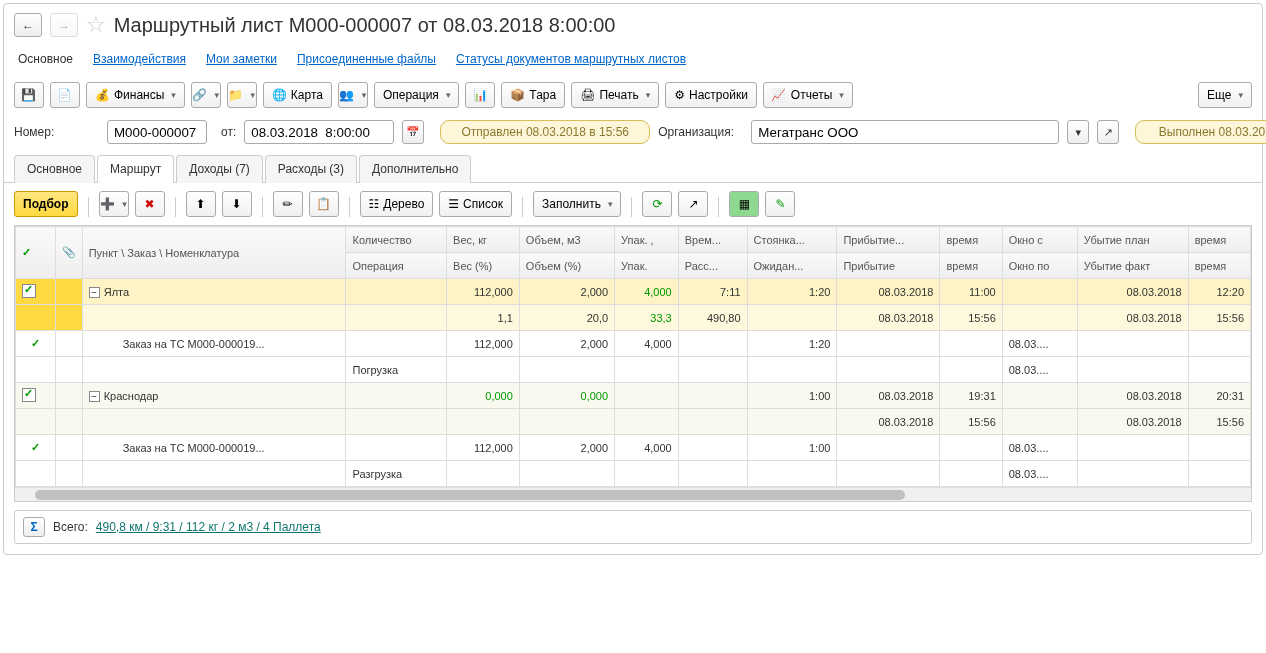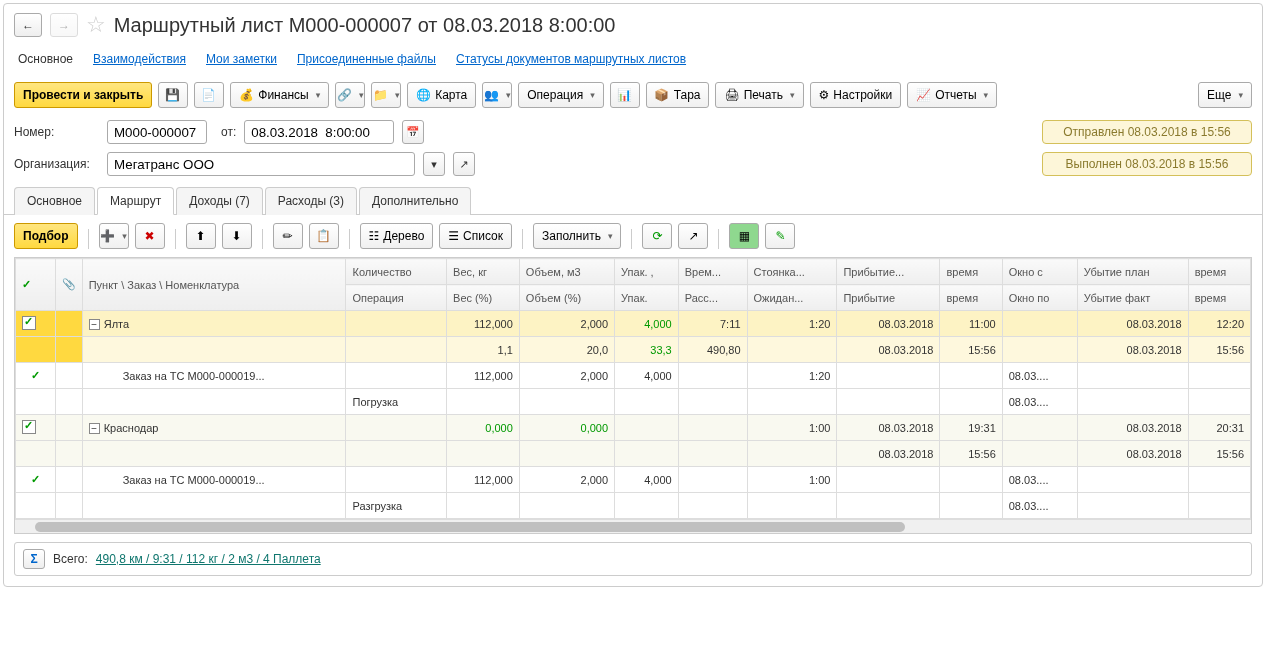--- a/index.html
+++ b/index.html
@@ -12,26 +12,26 @@
 .title{font-size:20px;color:#333;font-weight:normal}
 .navlinks{display:flex;gap:20px;padding:6px 14px 10px}
 .navlinks a{color:#0066cc;text-decoration:underline;cursor:pointer}
 .navlinks a.active{color:#333;text-decoration:none}
 .toolbar{display:flex;gap:6px;padding:6px 10px;align-items:center;flex-wrap:wrap}
 .btn{height:26px;border:1px solid #aaa;border-radius:3px;background:linear-gradient(#fff,#f0f0f0);padding:0 8px;display:flex;align-items:center;gap:4px;cursor:pointer;font-size:12px}
 .btn-primary{background:linear-gradient(#ffe680,#ffd940);border-color:#cc9900;font-weight:bold}
 .btn-icon{width:30px;padding:0;justify-content:center}
 .dd::after{content:"▾";font-size:9px;margin-left:3px;color:#666}
 .spacer{flex:1}
-.fields{padding:6px 10px;display:flex;flex-direction:column;gap:8px}
+.fields{padding:6px 10px;display:flex;flex-direction:row;gap:8px}
 .frow{display:flex;align-items:center;gap:8px}
 .flabel{width:85px}
 .finput{height:24px;border:1px solid #aaa;border-radius:3px;padding:0 6px;background:#fff}
 .fbtn{width:22px;height:24px;border:1px solid #aaa;border-radius:3px;background:linear-gradient(#fff,#eee);display:flex;align-items:center;justify-content:center;cursor:pointer;font-size:11px}
-.status{border:1px solid #d4c05a;background:#fdf6d9;border-radius:4px;padding:4px 12px;width:210px;text-align:center;color:#8a7a2e}
+.status{border:1px solid #d4c05a;background:#fdf6d9;border-radius:9px;padding:4px 12px;width:210px;text-align:center;color:#8a7a2e}
 .tabs{display:flex;padding:0 10px;border-bottom:1px solid #ccc;margin-top:4px}
 .tab{padding:6px 12px;border:1px solid #ccc;border-bottom:none;border-radius:4px 4px 0 0;background:#f5f5f5;cursor:pointer;margin-right:2px;position:relative;top:1px}
 .tab.active{background:#fff;border-bottom:1px solid #fff}
 .subtoolbar{display:flex;gap:6px;padding:8px 10px;align-items:flex-end}
 .vsep{width:1px;height:20px;background:#ccc;margin:0 4px}
 .grid{margin:0 10px 8px;border:1px solid #ccc;overflow-x:auto}
 table{border-collapse:collapse;width:100%;min-width:1230px}
 th,td{border:1px solid #ddd;padding:4px 6px;font-size:11px;text-align:left;white-space:nowrap;height:26px}
 th{background:linear-gradient(#fafafa,#eee);font-weight:normal;color:#555}
 .num{text-align:right}
@@ -64,21 +64,20 @@
 
 <div class="navlinks">
  <a class="active">Основное</a>
  <a>Взаимодействия</a>
  <a>Мои заметки</a>
  <a>Присоединенные файлы</a>
  <a>Статусы документов маршрутных листов</a>
 </div>
 
 <div class="toolbar">
- <button class="btn btn-primary">Провести и закрыть</button>
  <button class="btn btn-icon">
         <span>💾</span>
       </button>
  <button class="btn btn-icon">
         <span>📄</span>
       </button>
  <button class="btn dd">
         <span>💰</span>
         <span>Финансы</span>
       </button>

